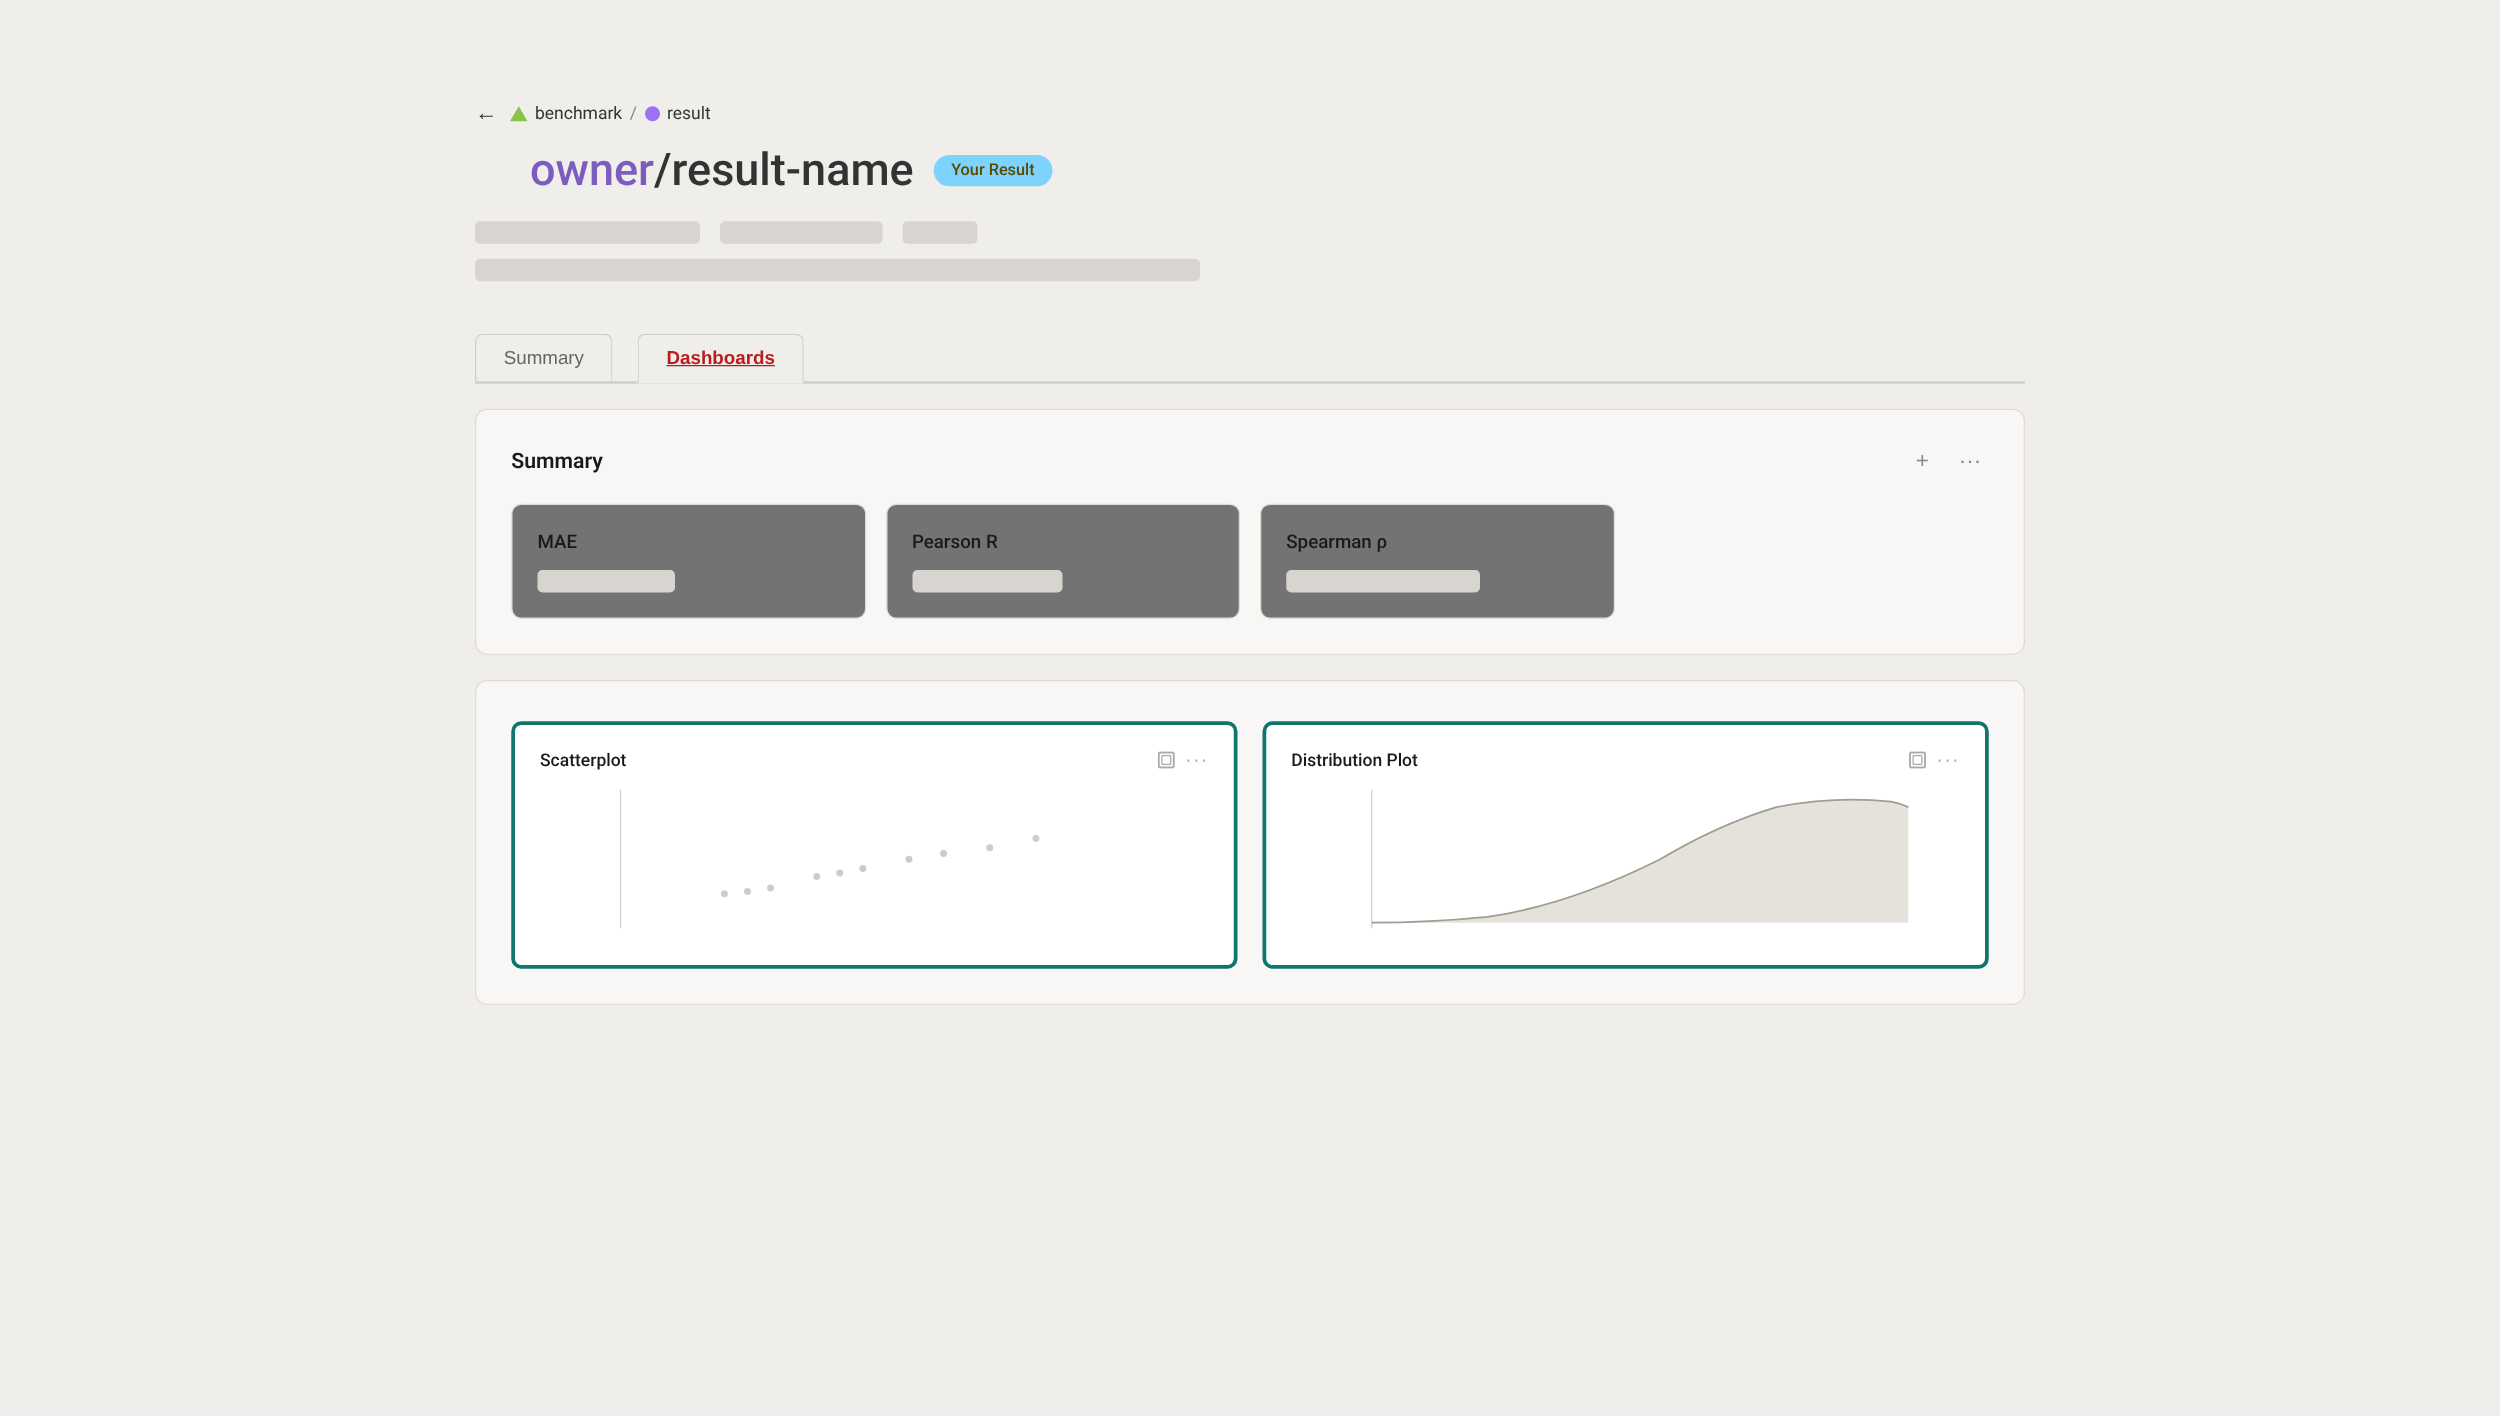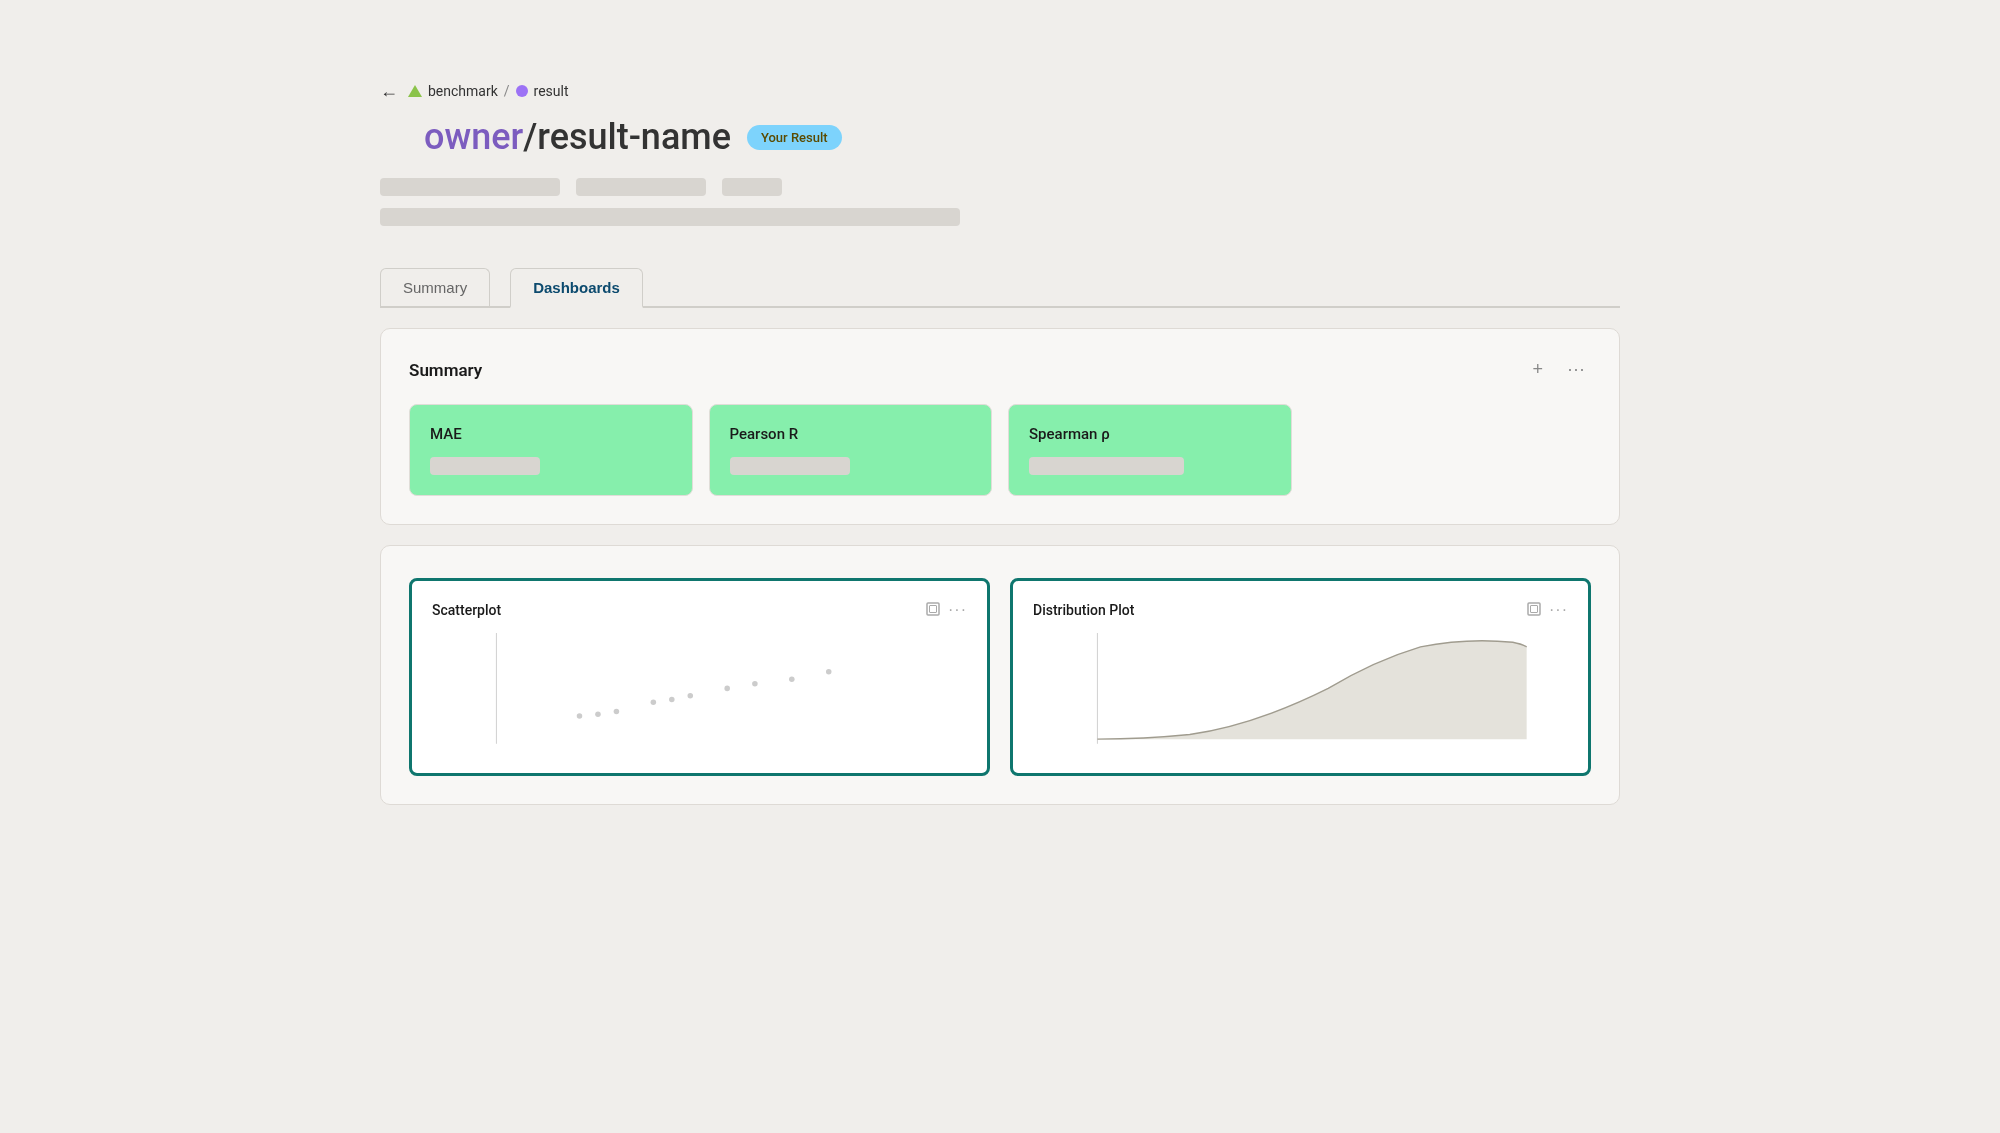--- a/index.html
+++ b/index.html
@@ -133,27 +133,28 @@
       border: 1px solid #d0cec9;
       border-bottom: none;
       cursor: pointer;
       border-radius: 6px 6px 0 0;
       background: transparent;
       color: #666;
     }
 
     .tab.active {
       background: #f0eeeb;
-      color: #0c4a6e;
+      color: #b91c1c;
       font-weight: 600;
       border-color: #d0cec9;
       position: relative;
       bottom: -2px;
       border-bottom: 2px solid #f0eeeb;
       z-index: 1;
+      text-decoration: underline;
     }
 
     
     .card {
       background: #f8f7f5;
       border: 1px solid #dedad5;
       border-radius: 10px;
       padding: 28px;
       margin-top: 20px;
     }
@@ -187,21 +188,21 @@
     }
 
     
     .metrics-grid {
       display: grid;
       grid-template-columns: repeat(4, 1fr);
       gap: 16px;
     }
 
     .metric-card {
-      background: #86efac;
+      background: #737373;
       border: 1px solid #e0ddd8;
       border-radius: 8px;
       padding: 20px;
     }
 
     .metric-name {
       font-size: 15px;
       font-weight: 500;
       color: #1a1a1a;
       margin-bottom: 14px;

